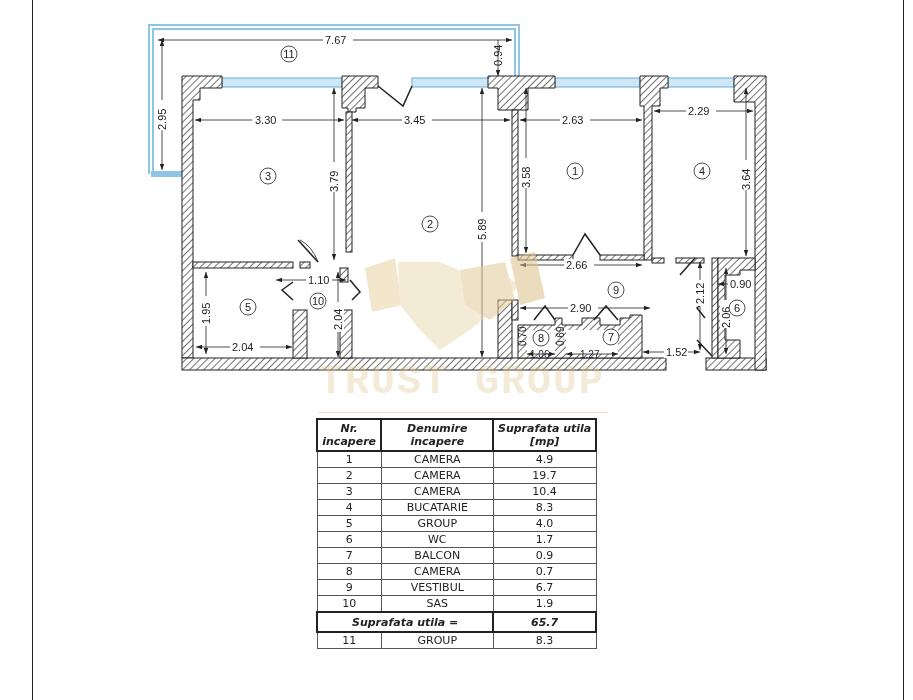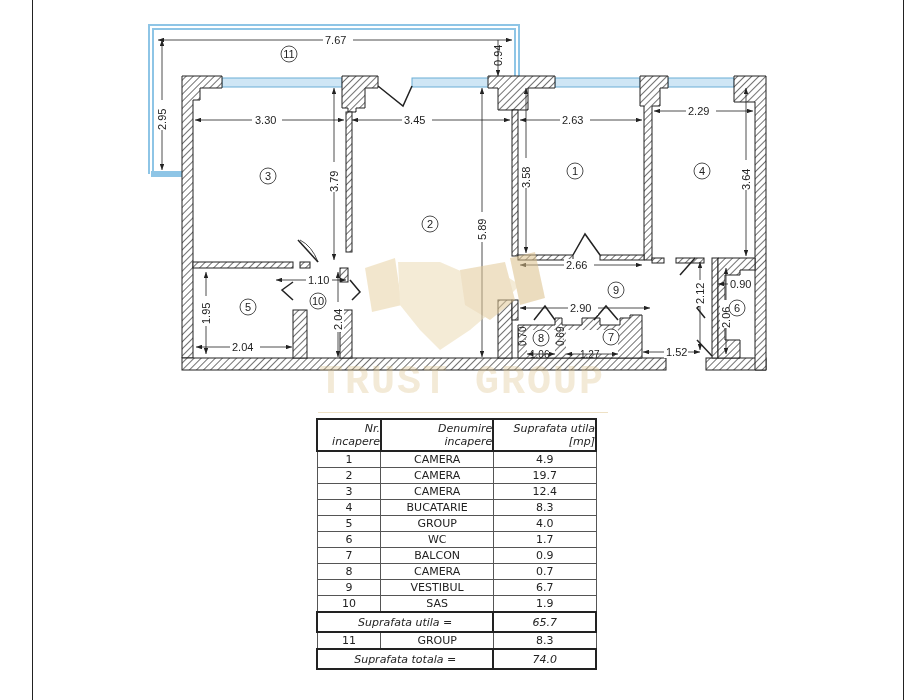--- a/index.html
+++ b/index.html
@@ -5,22 +5,22 @@
   html, body { margin:0; padding:0; }
   body { width:913px; height:700px; background:#ffffff; position:relative; overflow:hidden; font-family:"Liberation Sans", sans-serif; }
   .page-frame { position:absolute; left:32px; top:-2px; width:872px; height:710px; border:1px solid #222; box-sizing:border-box; }
   svg.plan { position:absolute; left:0; top:0; }
   .dim { font-family:"Liberation Sans", sans-serif; font-size:11px; fill:#222; }
   .roomnum { font-family:"Liberation Sans", sans-serif; font-size:11px; fill:#222; text-anchor:middle; dominant-baseline:central; }
   .watermark-text { position:absolute; left:312px; top:360px; width:300px; text-align:center; font-family:Liberation Mono, monospace; font-size:40px; letter-spacing:2px; color:rgba(222,196,140,0.35); font-weight:bold; }
   .wm-line { position:absolute; left:318px; top:412px; width:290px; height:1px; background:rgba(222,196,140,0.5); }
   table.areas { position:absolute; left:316px; top:418px; width:281px; border-collapse:collapse; font-family:"DejaVu Sans", sans-serif; font-size:11px; color:#222; }
   table.areas td, table.areas th { border:1px solid #555; text-align:center; padding:0; height:15px; line-height:15px; }
-  table.areas th { font-style:italic; font-weight:normal; border:2px solid #222; line-height:13px; padding:2px 0;text-align:right; }
-  table.areas tr.total td { border:2px solid #222; font-style:italic; font-weight:normal; height:18px; }
+  table.areas th { font-style:italic; font-weight:bold; border:2px solid #222; line-height:13px; padding:2px 0; }
+  table.areas tr.total td { border:2px solid #222; font-style:italic; font-weight:bold; height:18px; }
   .col1 { width:63px; } .col2 { width:114px; } .col3 { width:104px; }
 </style>
 </head>
 <body>
 
 <div class="page-frame"></div>
 
 <svg class="plan" width="913" height="420" viewBox="0 0 913 420">
   <defs>
     <pattern id="hatch" width="5" height="5" patternUnits="userSpaceOnUse" patternTransform="rotate(45)">
@@ -228,21 +228,21 @@
         <td>4.9</td>
       </tr>
     <tr>
         <td>2</td>
         <td>CAMERA</td>
         <td>19.7</td>
       </tr>
     <tr>
         <td>3</td>
         <td>CAMERA</td>
-        <td>12.4</td>
+        <td>10.4</td>
       </tr>
     <tr>
         <td>4</td>
         <td>BUCATARIE</td>
         <td>8.3</td>
       </tr>
     <tr>
         <td>5</td>
         <td>GROUP</td>
         <td>4.0</td>
@@ -274,18 +274,14 @@
       </tr>
     <tr class="total">
         <td colspan="2">Suprafata utila =</td>
         <td>65.7</td>
       </tr>
     <tr>
         <td>11</td>
         <td>GROUP</td>
         <td>8.3</td>
       </tr>
-    <tr class="total">
-        <td colspan="2">Suprafata totala =</td>
-        <td>74.0</td>
-      </tr>
   </tbody>
 </table>
 
 </body></html>

